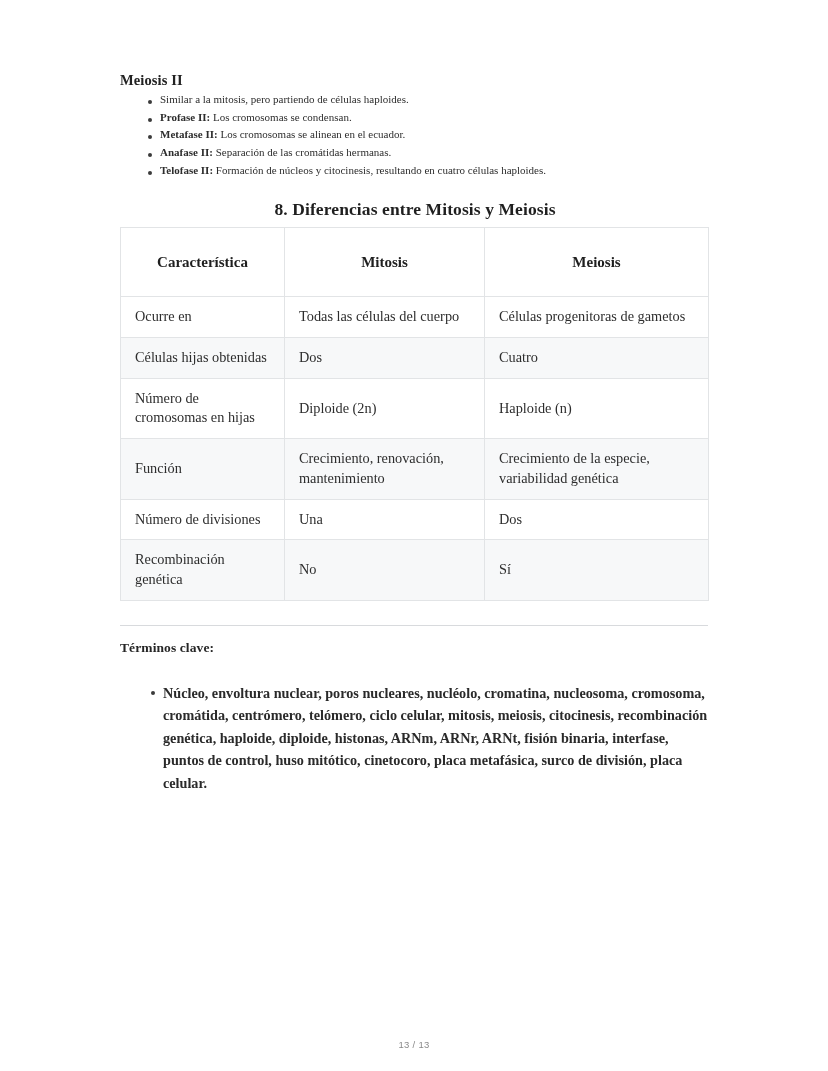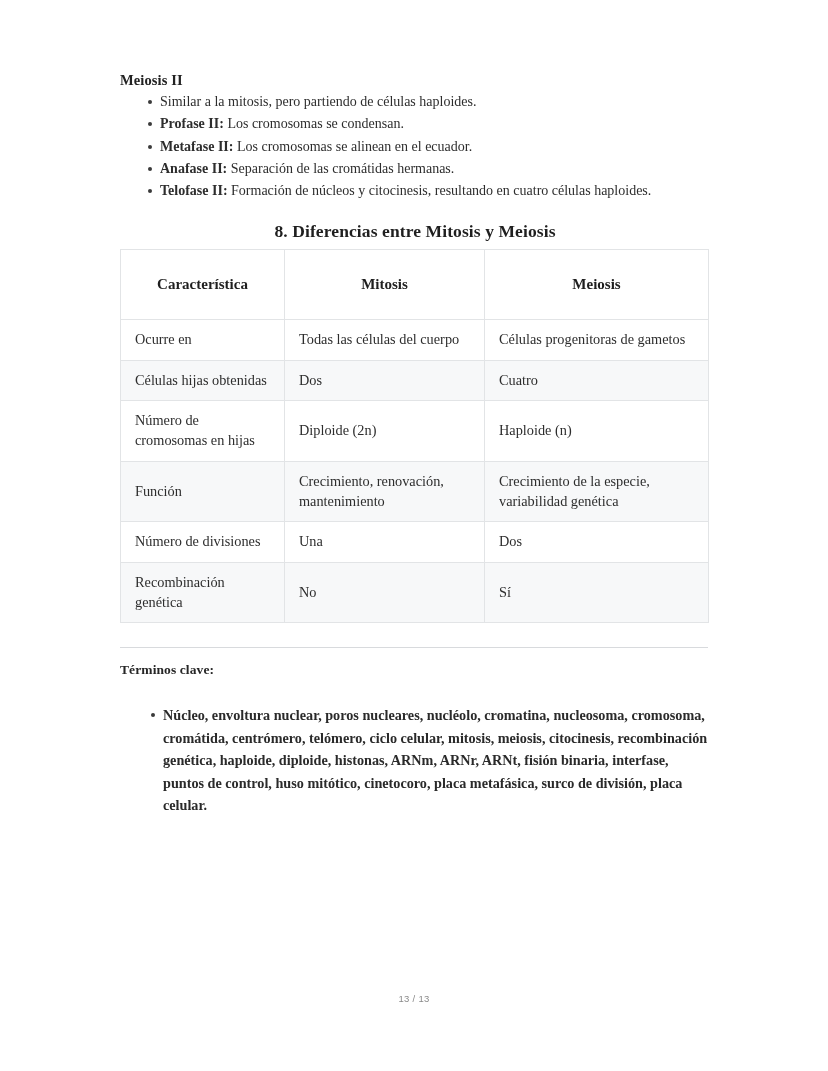--- a/index.html
+++ b/index.html
@@ -51,21 +51,21 @@
 
   
   ul.bullets {
     list-style: none;
     margin: 0;
     padding: 0;
   }
   ul.bullets > li {
     position: relative;
     padding-left: 40px;
-    font-size: 14px;
+    font-size: 11px;
     line-height: 1.52;
     color: #2d2d2d;
     margin: 0 0 1px 0;
   }
   ul.bullets > li::before {
     content: "";
     position: absolute;
     left: 28px;
     top: 9px;
     width: 4px;
@@ -149,21 +149,21 @@
     font-weight: bold;
     color: #262626;
     margin: 0;
     letter-spacing: 0.1px;
   }
 
   
   .footer {
     position: absolute;
     left: 0;
-    top: 993px;
+    top: 1039px;
     width: 828px;
     text-align: center;
     font-size: 9.5px;
     color: #8a8a8a;
     font-family: "Liberation Sans", sans-serif;
     letter-spacing: 0.3px;
   }
 </style>
 </head>
 <body>

